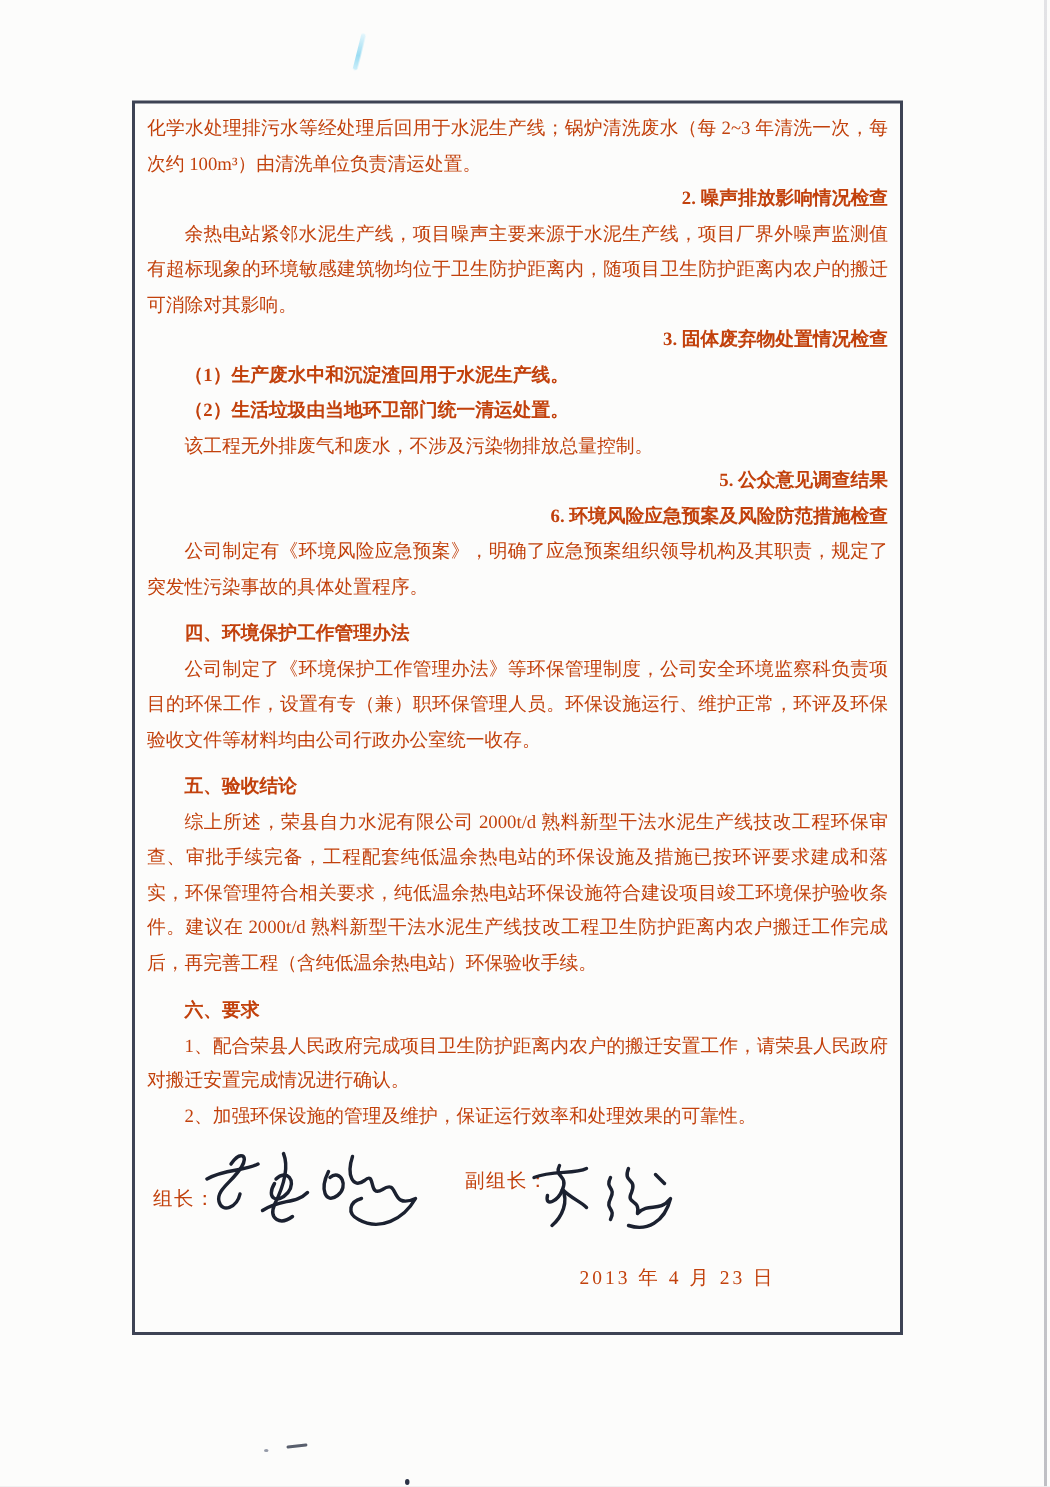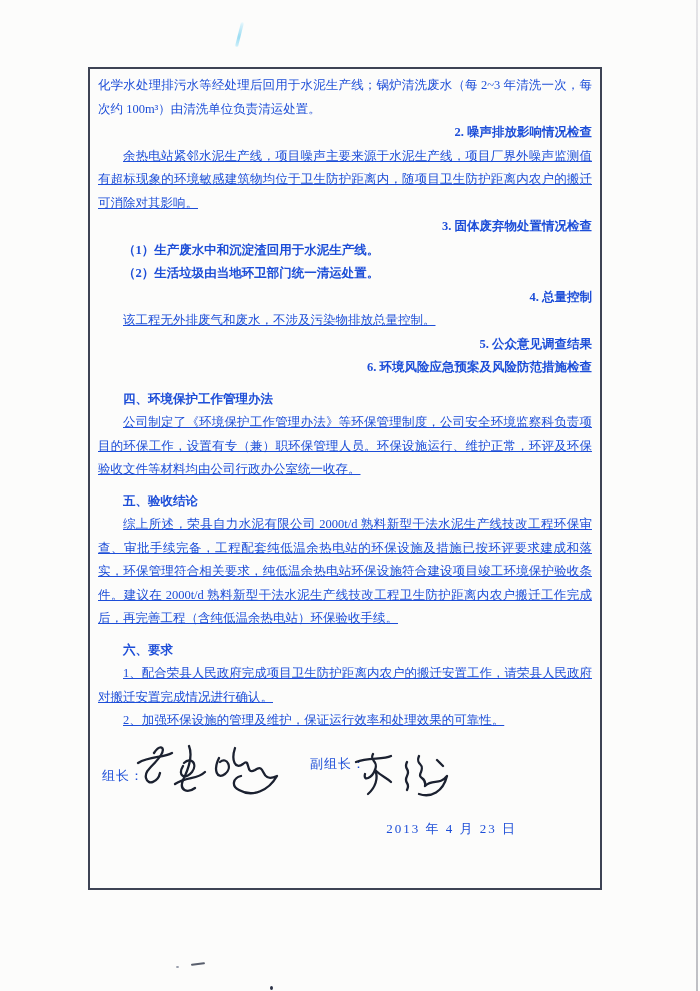--- a/index.html
+++ b/index.html
@@ -2,21 +2,21 @@
 <html><head>
 <meta charset="utf-8">
 <style>
   html,body{margin:0;padding:0;background:#e8e8e8;}
   .page{
     position:relative;
     width:700px;height:991px;
     background:#fcfcfb;
     overflow:hidden;
     font-family:"Liberation Serif","DejaVu Serif",serif;
-    color:#1d4ed8;
+    color:#c2410c;
   }
   
   .scan-edge{
     position:absolute;top:0;right:2px;width:2px;height:991px;
     background:linear-gradient(#e3e3e6 0%,#d0d0d4 55%,#bfbfc4 100%);
   }
   .blue-slash{
     position:absolute;left:238px;top:22px;width:3px;height:25px;
     border-radius:2px;
     transform:rotate(14deg);
@@ -43,21 +43,21 @@
     overflow:hidden;
   }
   .block{
     font-size:12.5px;
     line-height:23.5px;
     text-align:justify;
     text-justify:inter-ideograph;
     letter-spacing:0;
   }
   .block.cont{text-indent:0;}
-  .block.body{text-indent:2em;text-decoration:underline;}
+  .block.body{text-indent:2em;}
   .block.heading{text-indent:2em;font-weight:bold;text-align:right;}
   .block.item{text-indent:2em;font-weight:600;text-align:left;}
   .block.section{text-indent:2em;font-weight:bold;text-align:left;margin-top:8px;}
   .sig-area{
     position:relative;height:74px;margin-top:14px;
   }
   .sig-label{
     position:absolute;font-size:13px;letter-spacing:1px;
   }
   .leader-label{left:4px;top:20px;}
@@ -84,24 +84,24 @@
 
   <div class="frame">
 
     <div>
         <div class="block cont">化学水处理排污水等经处理后回用于水泥生产线；锅炉清洗废水（每 2~3 年清洗一次，每次约 100m³）由清洗单位负责清运处置。</div>
         <div class="block heading">2. 噪声排放影响情况检查</div>
         <div class="block body">余热电站紧邻水泥生产线，项目噪声主要来源于水泥生产线，项目厂界外噪声监测值有超标现象的环境敏感建筑物均位于卫生防护距离内，随项目卫生防护距离内农户的搬迁可消除对其影响。</div>
         <div class="block heading">3. 固体废弃物处置情况检查</div>
         <div class="block item">（1）生产废水中和沉淀渣回用于水泥生产线。</div>
         <div class="block item">（2）生活垃圾由当地环卫部门统一清运处置。</div>
-        <div class="block heading">4. 总量控制</div>
         <div class="block body">该工程无外排废气和废水，不涉及污染物排放总量控制。</div>
         <div class="block heading">5. 公众意见调查结果</div>
         <div class="block heading">6. 环境风险应急预案及风险防范措施检查</div>
+        <div class="block body">公司制定有《环境风险应急预案》，明确了应急预案组织领导机构及其职责，规定了突发性污染事故的具体处置程序。</div>
         <div class="block section">四、环境保护工作管理办法</div>
         <div class="block body">公司制定了《环境保护工作管理办法》等环保管理制度，公司安全环境监察科负责项目的环保工作，设置有专（兼）职环保管理人员。环保设施运行、维护正常，环评及环保验收文件等材料均由公司行政办公室统一收存。</div>
         <div class="block section">五、验收结论</div>
         <div class="block body">综上所述，荣县自力水泥有限公司 2000t/d 熟料新型干法水泥生产线技改工程环保审查、审批手续完备，工程配套纯低温余热电站的环保设施及措施已按环评要求建成和落实，环保管理符合相关要求，纯低温余热电站环保设施符合建设项目竣工环境保护验收条件。建议在 2000t/d 熟料新型干法水泥生产线技改工程卫生防护距离内农户搬迁工作完成后，再完善工程（含纯低温余热电站）环保验收手续。</div>
         <div class="block section">六、要求</div>
         <div class="block body">1、配合荣县人民政府完成项目卫生防护距离内农户的搬迁安置工作，请荣县人民政府对搬迁安置完成情况进行确认。</div>
         <div class="block body">2、加强环保设施的管理及维护，保证运行效率和处理效果的可靠性。</div>
       </div>
 
     <div class="sig-area">

